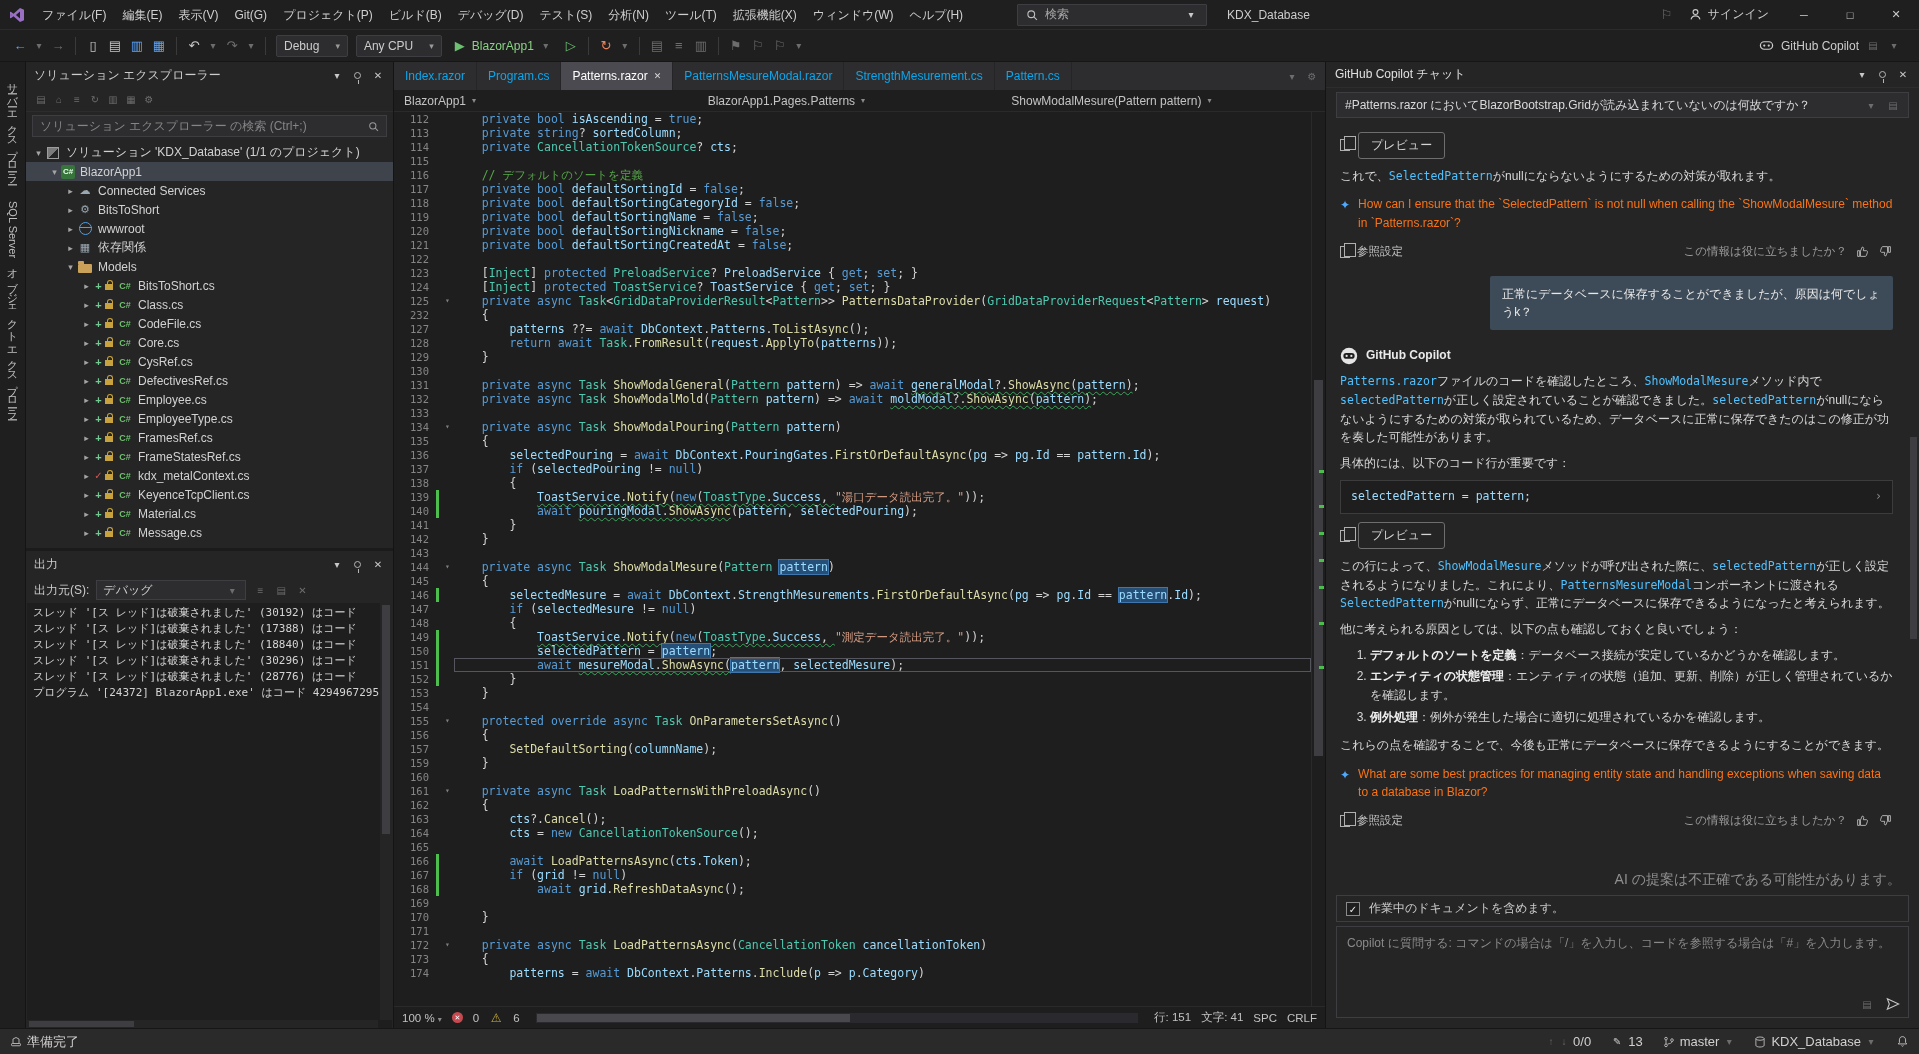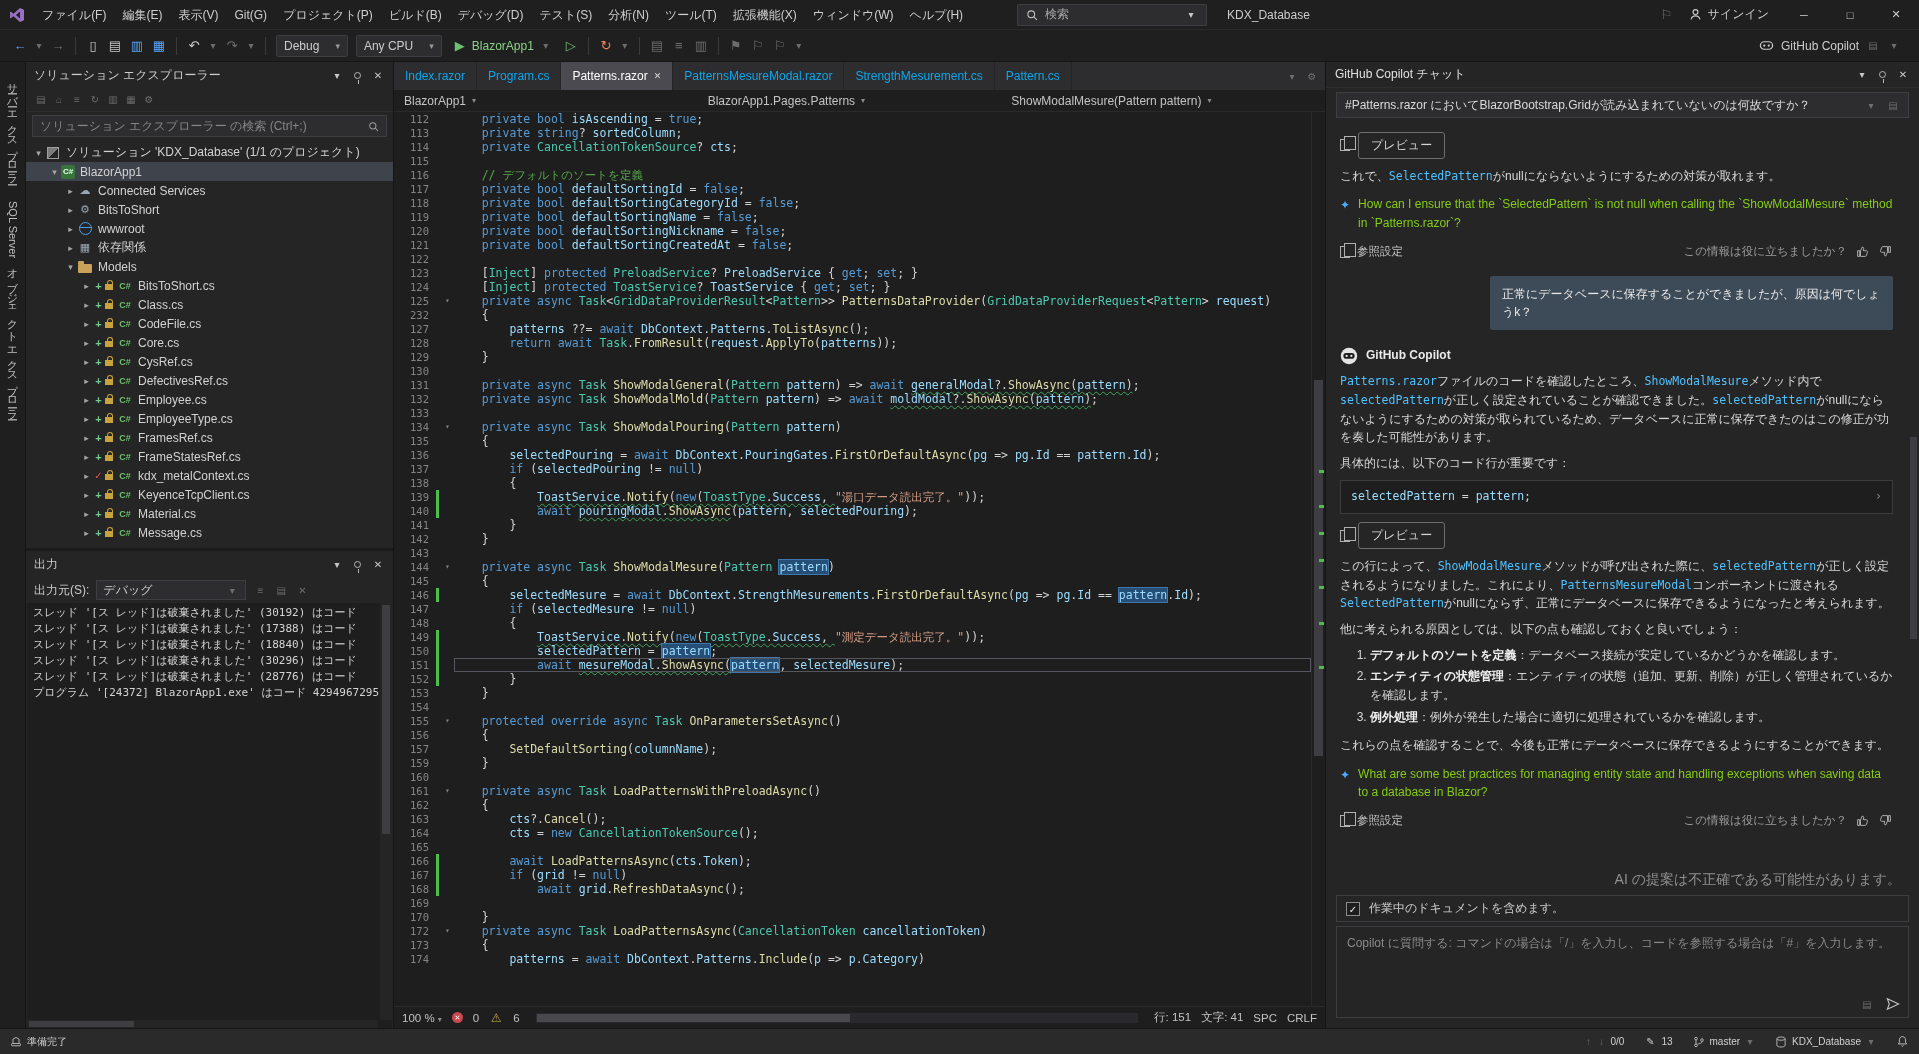--- a/index.html
+++ b/index.html
@@ -130,42 +130,42 @@
   #cp-q{margin:4px 10px 2px;height:26px;background:#2d2d30;border:1px solid #3d3d42;display:flex;align-items:center;gap:8px;padding:0 8px;color:#dadada;flex:none}
   #cp-q .qtext{flex:1;white-space:nowrap;overflow:hidden;text-overflow:ellipsis}
   #cp-body{flex:1;overflow:hidden;padding:8px 26px 0 14px;line-height:1.55;color:#d8d8d8;min-height:0}
   .cp-p{margin:7px 0}
   .prevrow{display:flex;align-items:center;gap:8px;margin:4px 0 8px}
   .preview-btn{display:inline-flex;align-items:center;border:1px solid #6e6e6e;border-radius:3px;padding:3px 12px;color:#d4d4d4;background:transparent}
   .copy-ico{position:relative;width:10px;height:12px;border:1px solid #b0b0b0;background:#252526}
   .copy-ico::before{content:"";position:absolute;left:3px;top:-4px;width:10px;height:12px;border:1px solid #b0b0b0;background:#252526}
   .linkrow{display:flex;gap:8px;margin:10px 0;align-items:flex-start}
   .linkrow .i-sparkle{color:#4daafc;font-size:12px;margin-top:1px}
-  .cp-link{color:#84cc16}
+  .cp-link{color:#f97316}
   .refs-row{display:flex;align-items:center;gap:7px;margin:10px 0 6px;font-size:11.5px;color:#c0c0c0}
   .feedback{margin-left:auto;display:flex;align-items:center;gap:9px;color:#9d9d9d}
   .thumb-ico{width:14px;height:14px;display:flex}
   .user-bubble{margin:16px 0 16px 150px;background:#3d4a57;padding:9px 12px;border-radius:2px;color:#e8e8e8;line-height:1.5}
   .asst-head{display:flex;align-items:center;gap:8px;font-weight:bold;color:#eaeaea;margin:4px 0 6px}
   .codechip{font-family:"DejaVu Sans Mono","Liberation Mono",monospace;color:#4fc1ff;font-size:11.5px}
   .codeblock{background:#1e1e1e;border:1px solid #3c3c3c;margin:8px 0;padding:7px 10px;font-family:"DejaVu Sans Mono","Liberation Mono",monospace;font-size:11.5px;display:flex;align-items:center}
   .codeblock .i-chevr{margin-left:auto;color:#8a8a8a}
   #cp-list{margin:6px 0 10px 0;padding-left:30px}
   #cp-list li{margin:3px 0}
   #cp-list b{color:#f0f0f0}
   #cp-disclaimer{text-align:right;color:#8f8f8f;font-size:14px;padding:6px 18px 6px 0;flex:none}
   #cp-includes{margin:0 10px;border:1px solid #3d3d42;height:27px;display:flex;align-items:center;gap:9px;padding:0 9px;flex:none;background:#252526}
   .cbx{width:14px;height:14px;background:#1e1e1e;border:1px solid #8a8a8a;color:#ececec;font-size:10px;line-height:13px;text-align:center;flex:none}
   #cp-input{margin:4px 10px 10px;height:92px;border:1px solid #3d3d42;background:#252526;position:relative;padding:8px 10px;color:#8a8a8a;flex:none}
   #cp-input .input-icons{position:absolute;right:8px;bottom:6px;display:flex;gap:12px;color:#c9c9c9}
   #cp-scroll{position:absolute;right:1px;top:92px;bottom:200px;width:9px}
   #cp-scroll .thumb{position:absolute;left:1px;right:1px;top:42%;height:30%;background:#3e3e42}
 
   
-  #statusbar{position:absolute;left:0;top:1028px;width:1919px;height:26px;background:#2a2a2b;border-top:1px solid #161616;display:flex;align-items:center;padding:0 10px;box-sizing:border-box;font-size:10px;color:#d0d0d0}
+  #statusbar{position:absolute;left:0;top:1028px;width:1919px;height:26px;background:#2a2a2b;border-top:1px solid #161616;display:flex;align-items:center;padding:0 10px;box-sizing:border-box;font-size:13px;color:#d0d0d0}
   .sb-right{margin-left:auto;display:flex;align-items:center;gap:20px}
   .sb-item{display:flex;align-items:center;gap:5px;white-space:nowrap}
   svg{display:block}
 </style>
 </head>
 <body>
 
 <div id="titlebar" data-interactable="false">
   <span id="vs-logo" data-interactable="false">
     <svg width="16" height="16" viewBox="0 0 16 16">
@@ -570,20 +570,21 @@
         <div class="cl" data-interactable="true"><span class="ln" data-interactable="false">161</span><span class="chgbar" data-interactable="false"></span><span class="fold" data-interactable="true">▾</span><span class="ct" data-interactable="false" style="padding-left: 4ch;"><span class="k">private </span><span class="k">async </span><span class="t">Task</span><span class="n"> </span><span class="m">LoadPatternsWithPreloadAsync</span><span class="n">()</span></span></div>
         <div class="cl" data-interactable="true"><span class="ln" data-interactable="false">162</span><span class="chgbar" data-interactable="false"></span><span class="fold" data-interactable="false"></span><span class="ct" data-interactable="false" style="padding-left: 4ch;"><span class="n">{</span></span></div>
         <div class="cl" data-interactable="true"><span class="ln" data-interactable="false">163</span><span class="chgbar" data-interactable="false"></span><span class="fold" data-interactable="false"></span><span class="ct" data-interactable="false" style="padding-left: 8ch;"><span class="f">cts</span><span class="n">?.</span><span class="m">Cancel</span><span class="n">();</span></span></div>
         <div class="cl" data-interactable="true"><span class="ln" data-interactable="false">164</span><span class="chgbar" data-interactable="false"></span><span class="fold" data-interactable="false"></span><span class="ct" data-interactable="false" style="padding-left: 8ch;"><span class="f">cts</span><span class="n"> = </span><span class="k">new </span><span class="t">CancellationTokenSource</span><span class="n">();</span></span></div>
         <div class="cl" data-interactable="true"><span class="ln" data-interactable="false">165</span><span class="chgbar" data-interactable="false"></span><span class="fold" data-interactable="false"></span><span class="ct" data-interactable="false" style="padding-left: 0ch;"></span></div>
         <div class="cl chg" data-interactable="true"><span class="ln" data-interactable="false">166</span><span class="chgbar" data-interactable="false"></span><span class="fold" data-interactable="false"></span><span class="ct" data-interactable="false" style="padding-left: 8ch;"><span class="k">await </span><span class="m">LoadPatternsAsync</span><span class="n">(</span><span class="f">cts</span><span class="n">.</span><span class="f">Token</span><span class="n">);</span></span></div>
         <div class="cl chg" data-interactable="true"><span class="ln" data-interactable="false">167</span><span class="chgbar" data-interactable="false"></span><span class="fold" data-interactable="false"></span><span class="ct" data-interactable="false" style="padding-left: 8ch;"><span class="k">if</span><span class="n"> (</span><span class="f">grid</span><span class="n"> != </span><span class="k">null</span><span class="n">)</span></span></div>
         <div class="cl chg" data-interactable="true"><span class="ln" data-interactable="false">168</span><span class="chgbar" data-interactable="false"></span><span class="fold" data-interactable="false"></span><span class="ct" data-interactable="false" style="padding-left: 12ch;"><span class="k">await </span><span class="f">grid</span><span class="n">.</span><span class="m">RefreshDataAsync</span><span class="n">();</span></span></div>
         <div class="cl" data-interactable="true"><span class="ln" data-interactable="false">169</span><span class="chgbar" data-interactable="false"></span><span class="fold" data-interactable="false"></span><span class="ct" data-interactable="false" style="padding-left: 0ch;"></span></div>
         <div class="cl" data-interactable="true"><span class="ln" data-interactable="false">170</span><span class="chgbar" data-interactable="false"></span><span class="fold" data-interactable="false"></span><span class="ct" data-interactable="false" style="padding-left: 4ch;"><span class="n">}</span></span></div>
+        <div class="cl" data-interactable="true"><span class="ln" data-interactable="false">171</span><span class="chgbar" data-interactable="false"></span><span class="fold" data-interactable="false"></span><span class="ct" data-interactable="false" style="padding-left: 0ch;"></span></div>
         <div class="cl" data-interactable="true"><span class="ln" data-interactable="false">172</span><span class="chgbar" data-interactable="false"></span><span class="fold" data-interactable="true">▾</span><span class="ct" data-interactable="false" style="padding-left: 4ch;"><span class="k">private </span><span class="k">async </span><span class="t">Task</span><span class="n"> </span><span class="m">LoadPatternsAsync</span><span class="n">(</span><span class="t">CancellationToken</span><span class="n"> </span><span class="f">cancellationToken</span><span class="n">)</span></span></div>
         <div class="cl" data-interactable="true"><span class="ln" data-interactable="false">173</span><span class="chgbar" data-interactable="false"></span><span class="fold" data-interactable="false"></span><span class="ct" data-interactable="false" style="padding-left: 4ch;"><span class="n">{</span></span></div>
         <div class="cl" data-interactable="true"><span class="ln" data-interactable="false">174</span><span class="chgbar" data-interactable="false"></span><span class="fold" data-interactable="false"></span><span class="ct" data-interactable="false" style="padding-left: 8ch;"><span class="f">patterns</span><span class="n"> = </span><span class="k">await </span><span class="f">DbContext</span><span class="n">.</span><span class="f">Patterns</span><span class="n">.</span><span class="m">Include</span><span class="n">(</span><span class="f">p</span><span class="n"> =&gt; </span><span class="f">p</span><span class="n">.</span><span class="f">Category</span><span class="n">)</span></span></div>
       </div>
     <div id="vscroll" data-interactable="true">
       <div class="thumb"></div>
       <div class="mark" style="top:40%"></div>
       <div class="mark" style="top:44%"></div>
       <div class="mark" style="top:47%"></div>
       <div class="mark" style="top:50%"></div>

